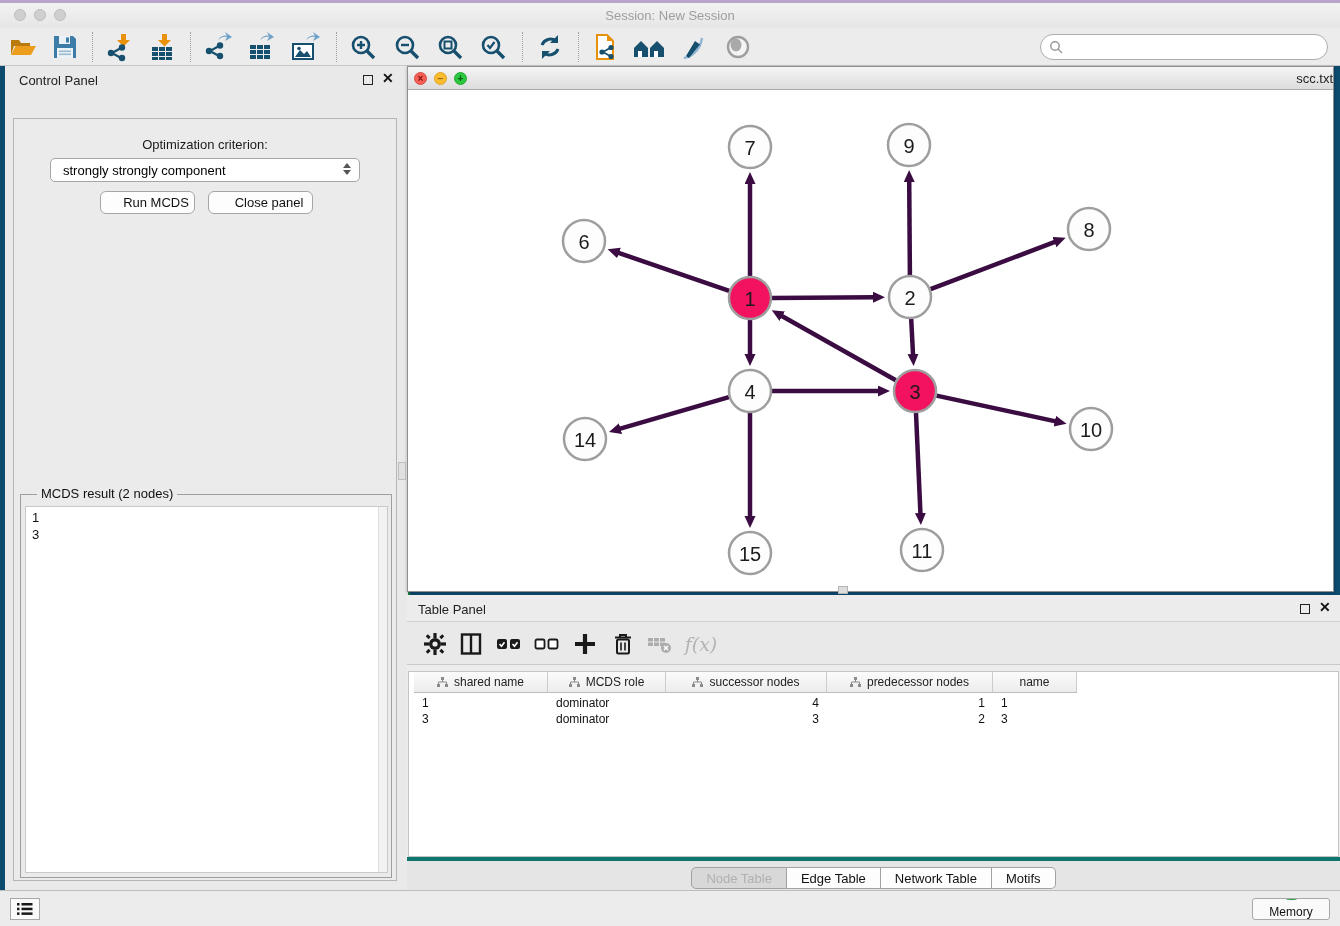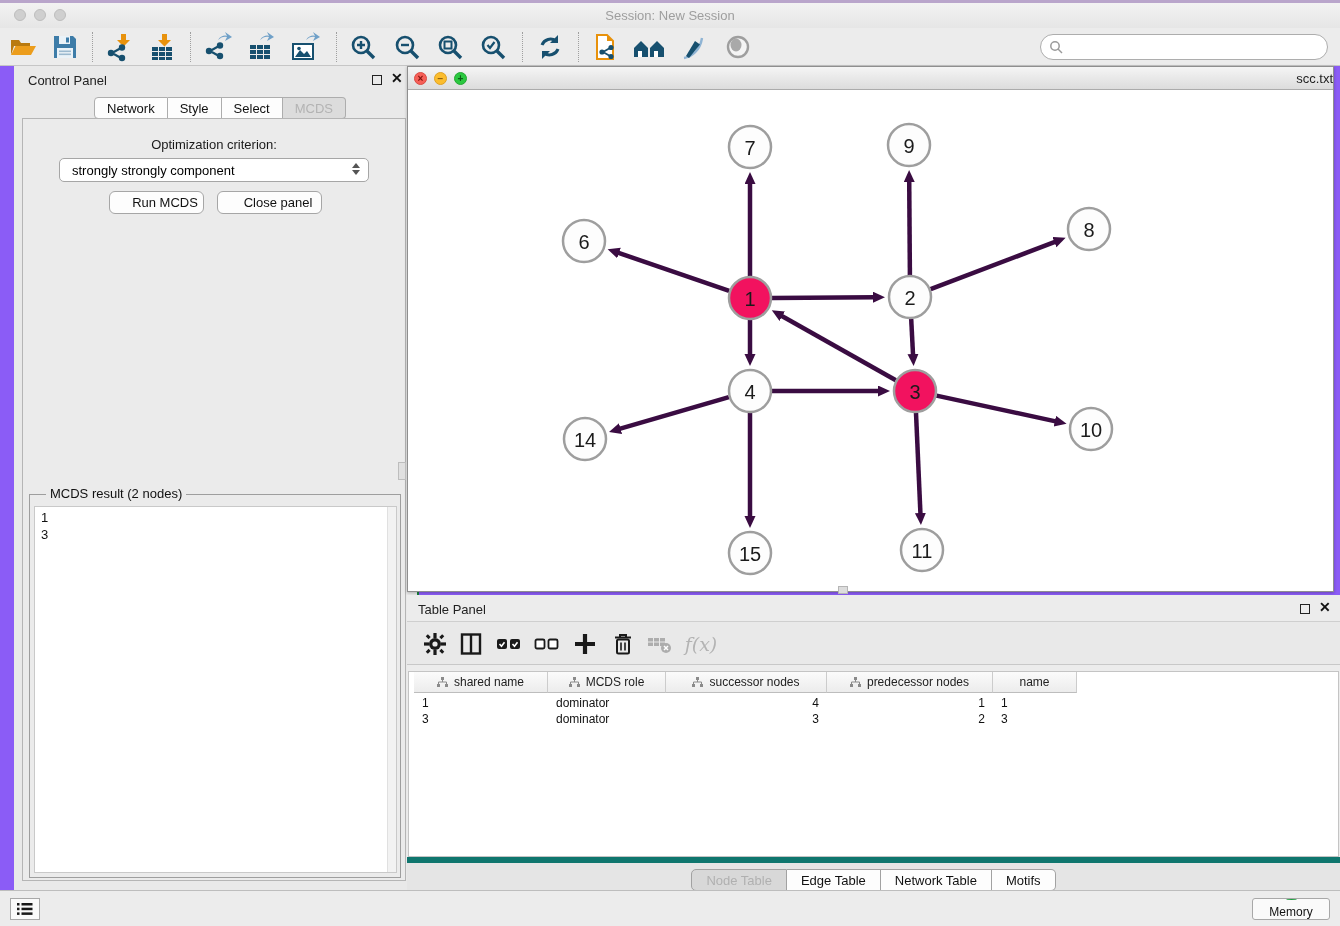--- a/index.html
+++ b/index.html
@@ -1,35 +1,35 @@
 <!DOCTYPE html>
 <html><head>
 <meta charset="utf-8">
 <style>
   * { margin:0; padding:0; box-sizing:border-box; }
   html,body { width:1340px; height:926px; }
   body { font-family:"Liberation Sans", sans-serif; background:#ECECEC; position:relative; overflow:hidden; }
-  .app { position:absolute; inset:0; background:#8b5cf6; }
+  .app { position:absolute; inset:0; background:#0c4a6e; }
 
   
   .top-strip { position:absolute; left:0; top:0; width:1340px; height:3px; background:#B9A5CB; }
   .titlebar { position:absolute; left:0; top:3px; width:1340px; height:25px; background:linear-gradient(#F2F2F2,#E6E6E6); }
   .mac-dots { position:absolute; left:14px; top:6px; display:flex; gap:8px; }
   .mac-dots span { width:12px; height:12px; border-radius:50%; background:#CFCFCF; border:1px solid #BDBDBD; }
   .app-title { position:absolute; left:0; right:0; top:5px; text-align:center; font-size:13px; color:#9E9E9E; }
 
   
   .toolbar { position:absolute; left:0; top:28px; width:1340px; height:38px; background:#ECECEC; border-bottom:1px solid #C6C6C6; }
   .tbicon { position:absolute; top:3px; width:34px; height:32px; display:flex; align-items:center; justify-content:center; cursor:default; }
   .tbsep { position:absolute; top:4px; width:0; height:30px; border-left:1px dotted #9F9F9F; }
   .searchbox { position:absolute; left:1040px; top:6px; width:288px; height:26px; background:#fff; border:1px solid #ADADAD; border-radius:13px; display:flex; align-items:center; padding-left:8px; }
   .searchbox input { border:none; outline:none; flex:1; height:20px; font-size:13px; background:transparent; margin-left:4px; }
 
   
-  .control-panel { position:absolute; left:14px; top:66px; width:405px; height:824px; background:#E9E9E9; border-right:2px solid #15803d; }
+  .control-panel { position:absolute; left:5px; top:66px; width:405px; height:824px; background:#E9E9E9; border-right:2px solid #15803d; }
   .panel-title { position:absolute; left:14px; top:7px; font-size:13px; color:#222; }
   .win-float { position:absolute; width:10px; height:10px; border:1.6px solid #222; top:9px; }
   .win-close { position:absolute; top:4px; font-size:14px; font-weight:bold; color:#111; }
   .cp-tabs { position:absolute; left:80px; top:31px; display:flex; height:22px; }
   .cp-tab { border:1px solid #ADADAD; border-left:none; background:#FDFDFD; color:#111; font-size:13px; padding:3px 12px 0; text-align:center; }
   .cp-tab:first-child { border-left:1px solid #ADADAD; border-radius:4px 0 0 4px; }
   .cp-tab:last-child { border-radius:0 4px 4px 0; }
   .cp-tab.active { background:#DCDCDC; color:#B3B3B3; }
   .cp-content { position:absolute; left:8px; top:52px; width:384px; height:763px; background:#EBEBEB; border:1px solid #B5B5B5; }
   .opt-label { position:absolute; left:0; width:100%; top:18px; text-align:center; font-size:13px; color:#1a1a1a; }
@@ -59,21 +59,21 @@
   .table-panel { position:absolute; left:407px; top:595px; width:933px; height:295px; background:#ECECEC; }
   .tp-toolbar { position:absolute; left:0; top:26px; width:100%; height:44px; background:#E9E9E9; border-top:1px solid #CFCFCF; border-bottom:1px solid #C8C8C8; }
   .tpicon { position:absolute; top:6px; width:32px; height:32px; display:flex; align-items:center; justify-content:center; }
   .fx { font-family:"DejaVu Serif", serif; font-style:italic; font-size:19px; color:#B3B3B3; }
   .tbl-wrap { position:absolute; left:1px; top:76px; width:931px; height:186px; background:#fff; border:1px solid #C4C4C4; }
   .tbl-header { position:absolute; left:5px; top:0; height:21px; display:flex; }
   .th { height:21px; background:linear-gradient(#FBFBFB,#ECECEC); border-right:1px solid #CCCCCC; border-bottom:1px solid #BDBDBD; font-size:12px; color:#222; display:flex; align-items:center; justify-content:center; gap:6px; }
   .tbl-row { position:absolute; left:5px; height:17px; display:flex; font-size:12px; color:#111; }
   .td { height:17px; padding:1px 8px 0; }
   .t-left { text-align:left; } .t-right { text-align:right; }
-  .tp-footer { position:absolute; left:0; top:262px; width:100%; height:33px; background:#E5E5E5; border-top:6px solid #0f766e; }
+  .tp-footer { position:absolute; left:0; top:262px; width:100%; height:33px; background:#E5E5E5; border-top:4px solid #0f766e; }
   .tp-tabs { position:absolute; left:0; right:0; top:6px; display:flex; justify-content:center; }
   .tp-tab { border:1px solid #A2A2A2; border-left:none; background:#FDFDFD; color:#111; font-size:13px; padding:3px 14px 0; height:22px; }
   .tp-tab:first-child { border-left:1px solid #A2A2A2; border-radius:5px 0 0 5px; }
   .tp-tab:last-child { border-radius:0 5px 5px 0; }
   .tp-tab.active { background:#D8D8D8; color:#B0B0B0; }
 
   
   .statusbar { position:absolute; left:0; top:890px; width:1340px; height:36px; background:#ECECEC; border-top:1px solid #BDBDBD; }
   .sb-left-btn { position:absolute; left:10px; top:7px; width:30px; height:22px; background:#FAFAFA; border:1px solid #A8A8A8; display:flex; align-items:center; justify-content:center; }
   .sb-memory { position:absolute; right:10px; top:7px; width:78px; height:22px; background:#FAFAFA; border:1px solid #A8A8A8; border-radius:3px; display:flex; align-items:center; justify-content:center; gap:5px; font-size:12px; color:#111;flex-direction:column; }
@@ -256,26 +256,20 @@
           <path d="M9 9l4 4" stroke="#9A9A9A" stroke-width="1.5"></path>
         </svg>
       <input placeholder="" style="">
     </div>
   </div>
 
   <div class="control-panel">
     <div class="panel-title">Control Panel</div>
     <span class="win-float" style="left:358px"></span>
     <span class="win-close" style="left:377px">✕</span>
-    <div class="cp-tabs">
-      <div class="cp-tab">Network</div>
-      <div class="cp-tab">Style</div>
-      <div class="cp-tab">Select</div>
-      <div class="cp-tab active">MCDS</div>
-    </div>
     <div class="cp-content">
       <div class="opt-label">Optimization criterion:</div>
       <div class="dropdown">
         <span>strongly strongly component</span>
         <span class="dd-arrows">
             <i class="dd-up"></i>
             <i class="dd-down"></i>
           </span>
       </div>
       <div class="cp-btn" style="left:86px;width:95px">Run MCDS</div>

